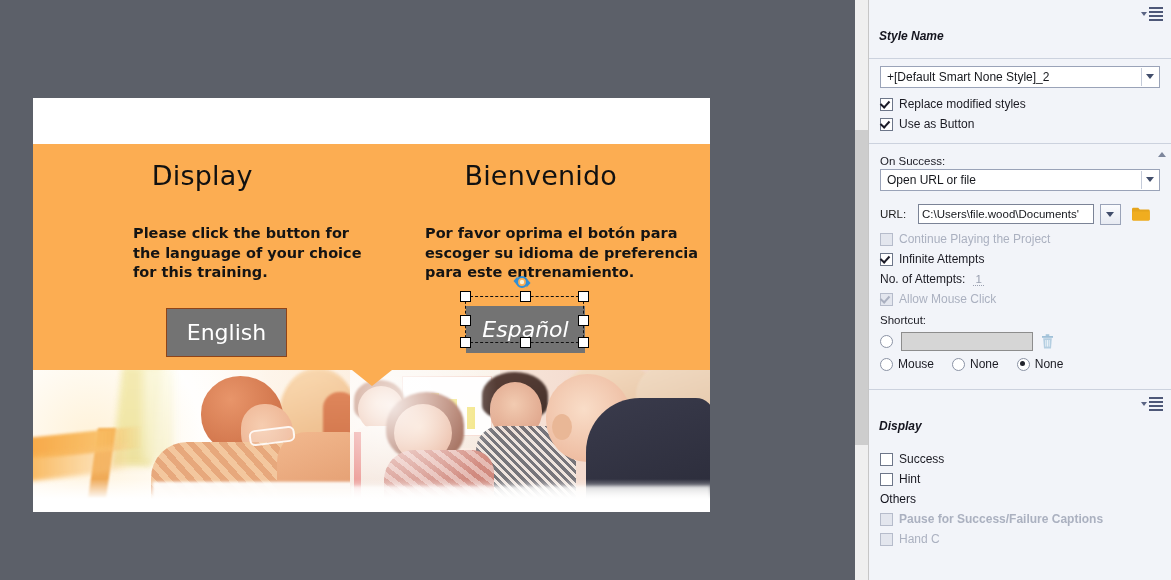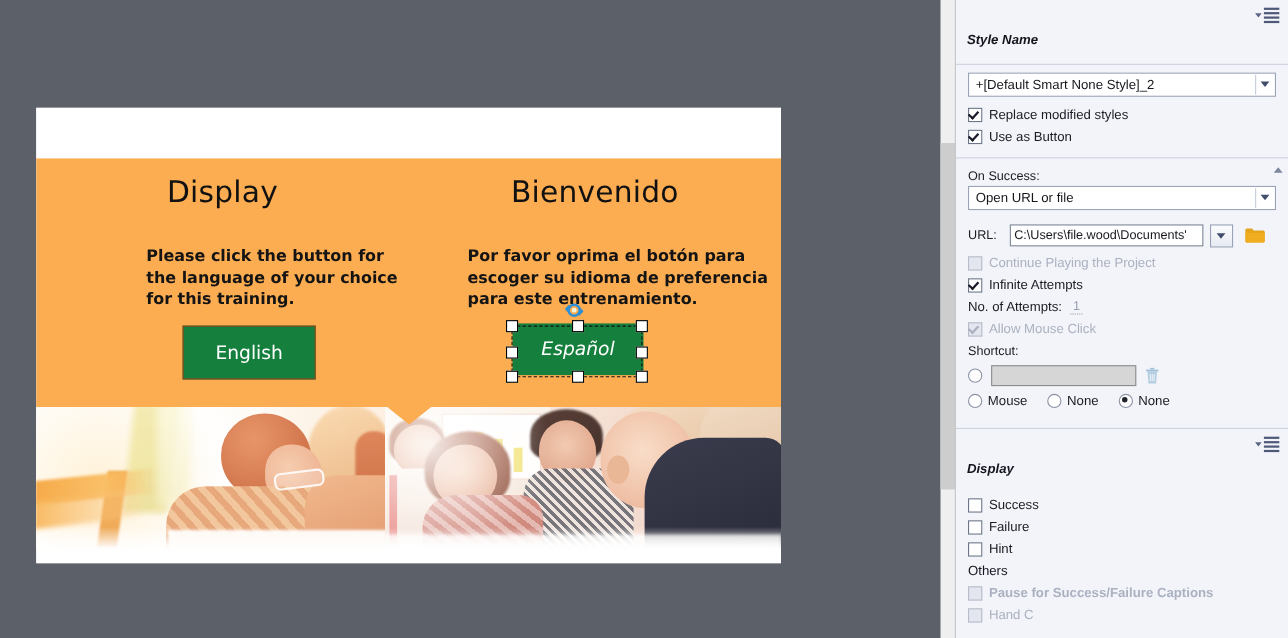--- a/index.html
+++ b/index.html
@@ -115,23 +115,23 @@
   
   .hdr{position:absolute;top:16px;font-family:"DejaVu Sans", sans-serif;font-size:27px;color:#111;
        text-align:center;letter-spacing:.2px;}
   .hdr.l{left:0;width:50%;}
   .hdr.r{left:50%;width:50%;}
   .body-txt{position:absolute;font-family:"DejaVu Sans", sans-serif;font-weight:bold;font-size:14.5px;
        color:#141414;line-height:1.35;white-space:pre-line;}
   .body-txt.l{left:100px;top:80px;}
   .body-txt.r{left:372px;top:80px;margin-left:20px;}
 
-  .btn-shape{position:absolute;background:#15803d;border:1px solid #8f4418;
+  .btn-shape{position:absolute;background:#737373;border:1px solid #8f4418;
       display:flex;align-items:center;justify-content:center;
-      color:#ffffff;font-family:"DejaVu Sans", sans-serif;font-size:17px;}
+      color:#ffffff;font-family:"DejaVu Sans", sans-serif;font-size:22px;margin-top:12px;}
   .btn-en{left:133px;top:152px;width:119px;height:47px;}
   .btn-es{left:433px;top:150px;width:119px;height:47px;border:none;font-style:italic;}
 
   
   .sel{position:absolute;left:465px;top:296px;width:119px;height:47px;z-index:9;}
   .sel-frame{position:absolute;inset:0;border:1px dashed #111;}
   .hnd{position:absolute;width:9px;height:9px;background:#ffffff;border:1px solid #000;}
   .hnd.tl{left:-5px;top:-5px;}  .hnd.tc{left:55px;top:-5px;}  .hnd.tr{right:-5px;top:-5px;}
   .hnd.ml{left:-5px;top:19px;}  .hnd.mr{right:-5px;top:19px;}
   .hnd.bl{left:-5px;bottom:-5px;} .hnd.bc{left:55px;bottom:-5px;} .hnd.br{right:-5px;bottom:-5px;}
@@ -418,24 +418,20 @@
           </span>
       </span>
     </div>
 
     <div class="cb-row">
       <span class="cb"></span>
       <span class="lbl">Success</span>
     </div>
     <div class="cb-row">
       <span class="cb"></span>
-      <span class="lbl">Failure</span>
-    </div>
-    <div class="cb-row">
-      <span class="cb"></span>
       <span class="lbl">Hint</span>
     </div>
 
     <div class="others">Others</div>
 
     <div class="cb-row" style="margin-top:3px;font-weight:bold;">
       <span class="cb dis"></span>
       <span class="lbl dis">Pause for Success/Failure Captions</span>
     </div>
     <div class="cb-row">

